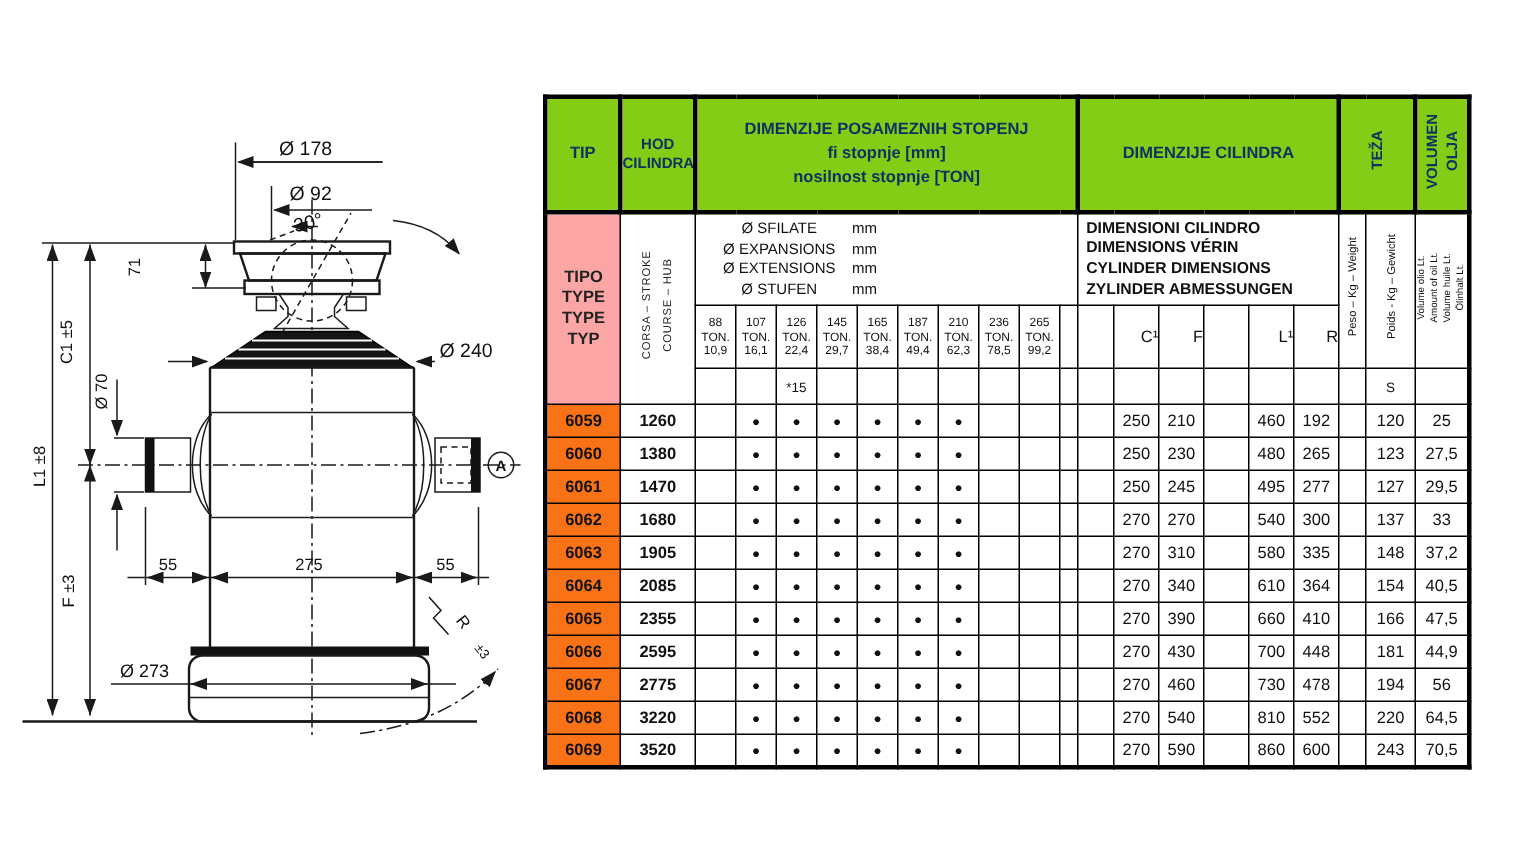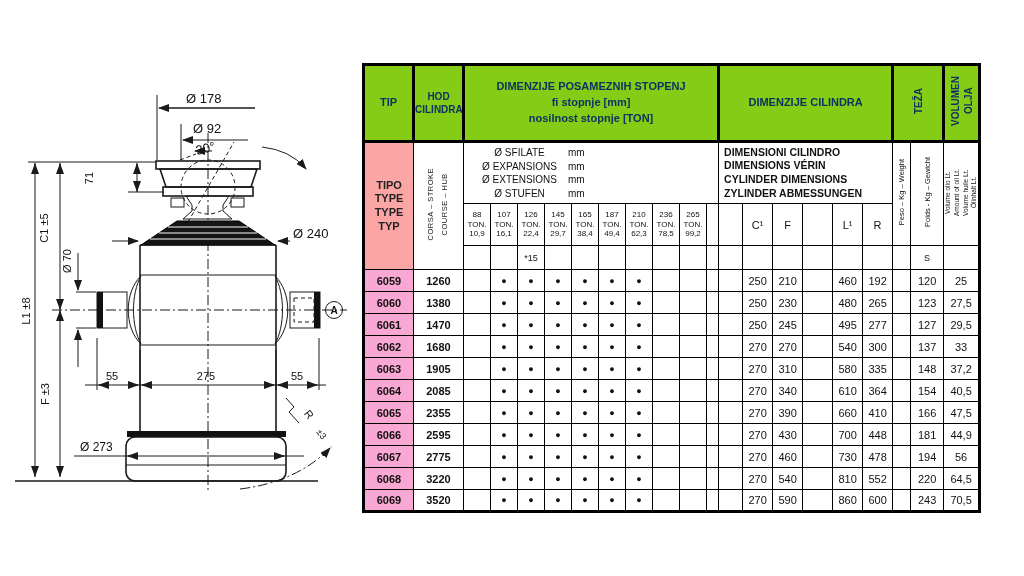--- a/index.html
+++ b/index.html
@@ -28,25 +28,25 @@
   .weight-head .vtext{font-size:10px;}
   .vol-head .vtext{font-size:10px;line-height:1.3;}
   .sfilate{text-align:center;}
   .sfrow{display:flex;font-size:10px;line-height:1.35;padding-left:7px;color:#111;}
   .sfrow .lbl{width:97px;}
   .dimensioni{text-align:left;}
   .dimensioni div{font-size:10.5px;font-weight:bold;line-height:1.3;padding-left:5px;white-space:nowrap;color:#111;}
   .ton div{font-size:8px;line-height:1.2;}
   .peso-cell .vtext,.poids-cell .vtext{font-size:7.5px;}
   .vol-cell .vtext{font-size:6.5px;line-height:1.35;}
-  .dimlab{font-size:11px;}
+  .dimlab{font-size:11px;text-align:right;}
   .star{font-size:9px;}
   .s-cell{font-size:9px;}
   tbody td{font-size:11px;}
-  td.tip{background:#f9a8d4;font-weight:bold;}
+  td.tip{background:#f97316;font-weight:bold;}
   td.hod{font-weight:bold;}
   td.dot{font-size:9px;}
   .hod-head div{font-size:10px;line-height:1.3;}
 </style>
 </head>
 <body>
 
 <svg id="drawing" width="360" height="576" viewBox="0 0 360 576">
   <defs>
     <marker id="arr" markerWidth="11" markerHeight="8" refX="10" refY="4" orient="auto" markerUnits="userSpaceOnUse">

